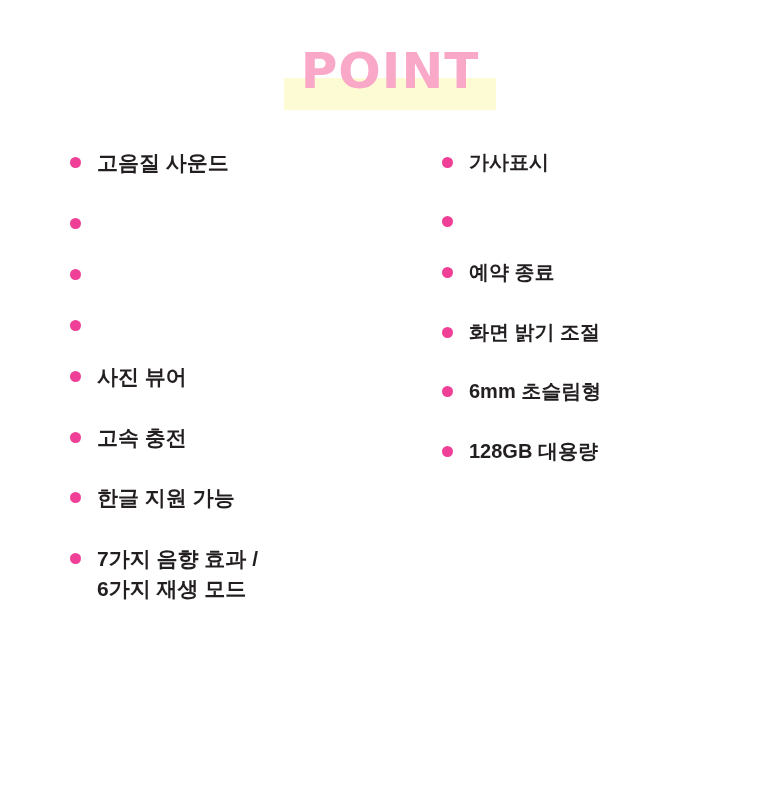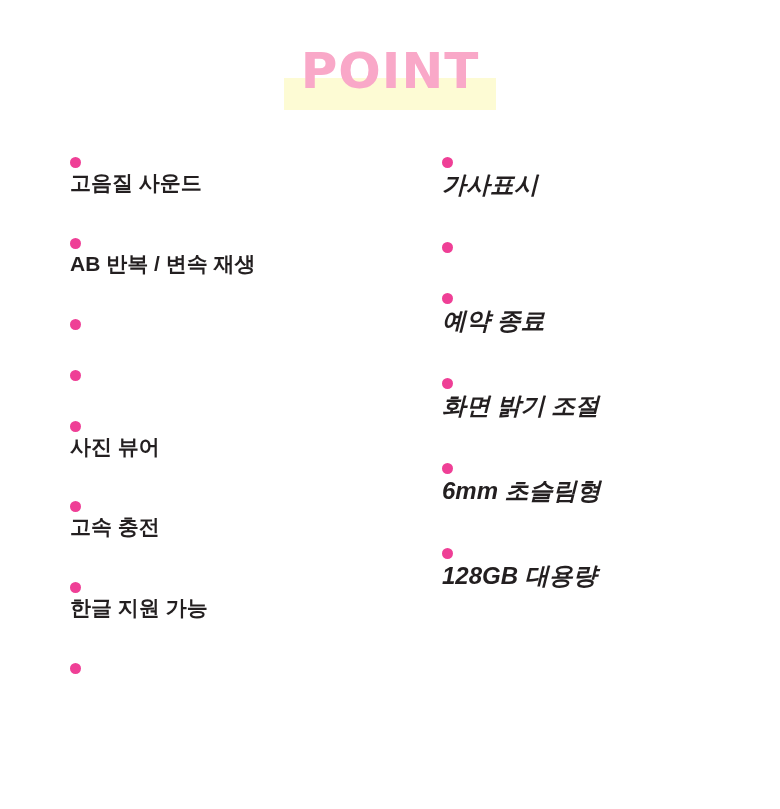--- a/index.html
+++ b/index.html
@@ -65,42 +65,40 @@
   }
   .col-right {
     width: 400px;
     padding-left: 62px;
   }
 
   .item {
     display: flex;
     align-items: flex-start;
     margin-bottom: 31px;
-    flex-direction: column;
   }
   .bullet {
     flex: 0 0 auto;
     width: 11px;
     height: 11px;
     border-radius: 50%;
     background: #ef3f96;
     margin-top: 9px;
     margin-right: 16px;
   }
   .item-label {
     font-family: "Liberation Sans", sans-serif;
     font-size: 21px;
     font-weight: 700;
     color: #231f20;
     line-height: 1.42;
     white-space: pre-line;
   }
   .col-right .item-label {
-    font-size: 24px;
-    font-style: italic;
+    font-size: 20px;
   }
 </style>
 </head>
 <body>
 
 <div class="page">
 
   <div class="title-wrap">
     <div class="title-highlight"></div>
     <span class="title-text">POINT</span>
@@ -108,21 +106,20 @@
 
   <div class="columns">
 
     <div class="col col-left">
       <div class="item">
         <span class="bullet"></span>
         <span class="item-label">고음질 사운드</span>
       </div>
       <div class="item">
         <span class="bullet"></span>
-        <span class="item-label">AB 반복 / 변속 재생</span>
       </div>
       <div class="item">
         <span class="bullet"></span>
       </div>
       <div class="item">
         <span class="bullet"></span>
       </div>
       <div class="item">
         <span class="bullet"></span>
         <span class="item-label">사진 뷰어</span>
@@ -130,20 +127,22 @@
       <div class="item">
         <span class="bullet"></span>
         <span class="item-label">고속 충전</span>
       </div>
       <div class="item">
         <span class="bullet"></span>
         <span class="item-label">한글 지원 가능</span>
       </div>
       <div class="item">
         <span class="bullet"></span>
+        <span class="item-label">7가지 음향 효과 /
+6가지 재생 모드</span>
       </div>
     </div>
 
     <div class="col col-right">
       <div class="item">
         <span class="bullet"></span>
         <span class="item-label">가사표시</span>
       </div>
       <div class="item">
         <span class="bullet"></span>

